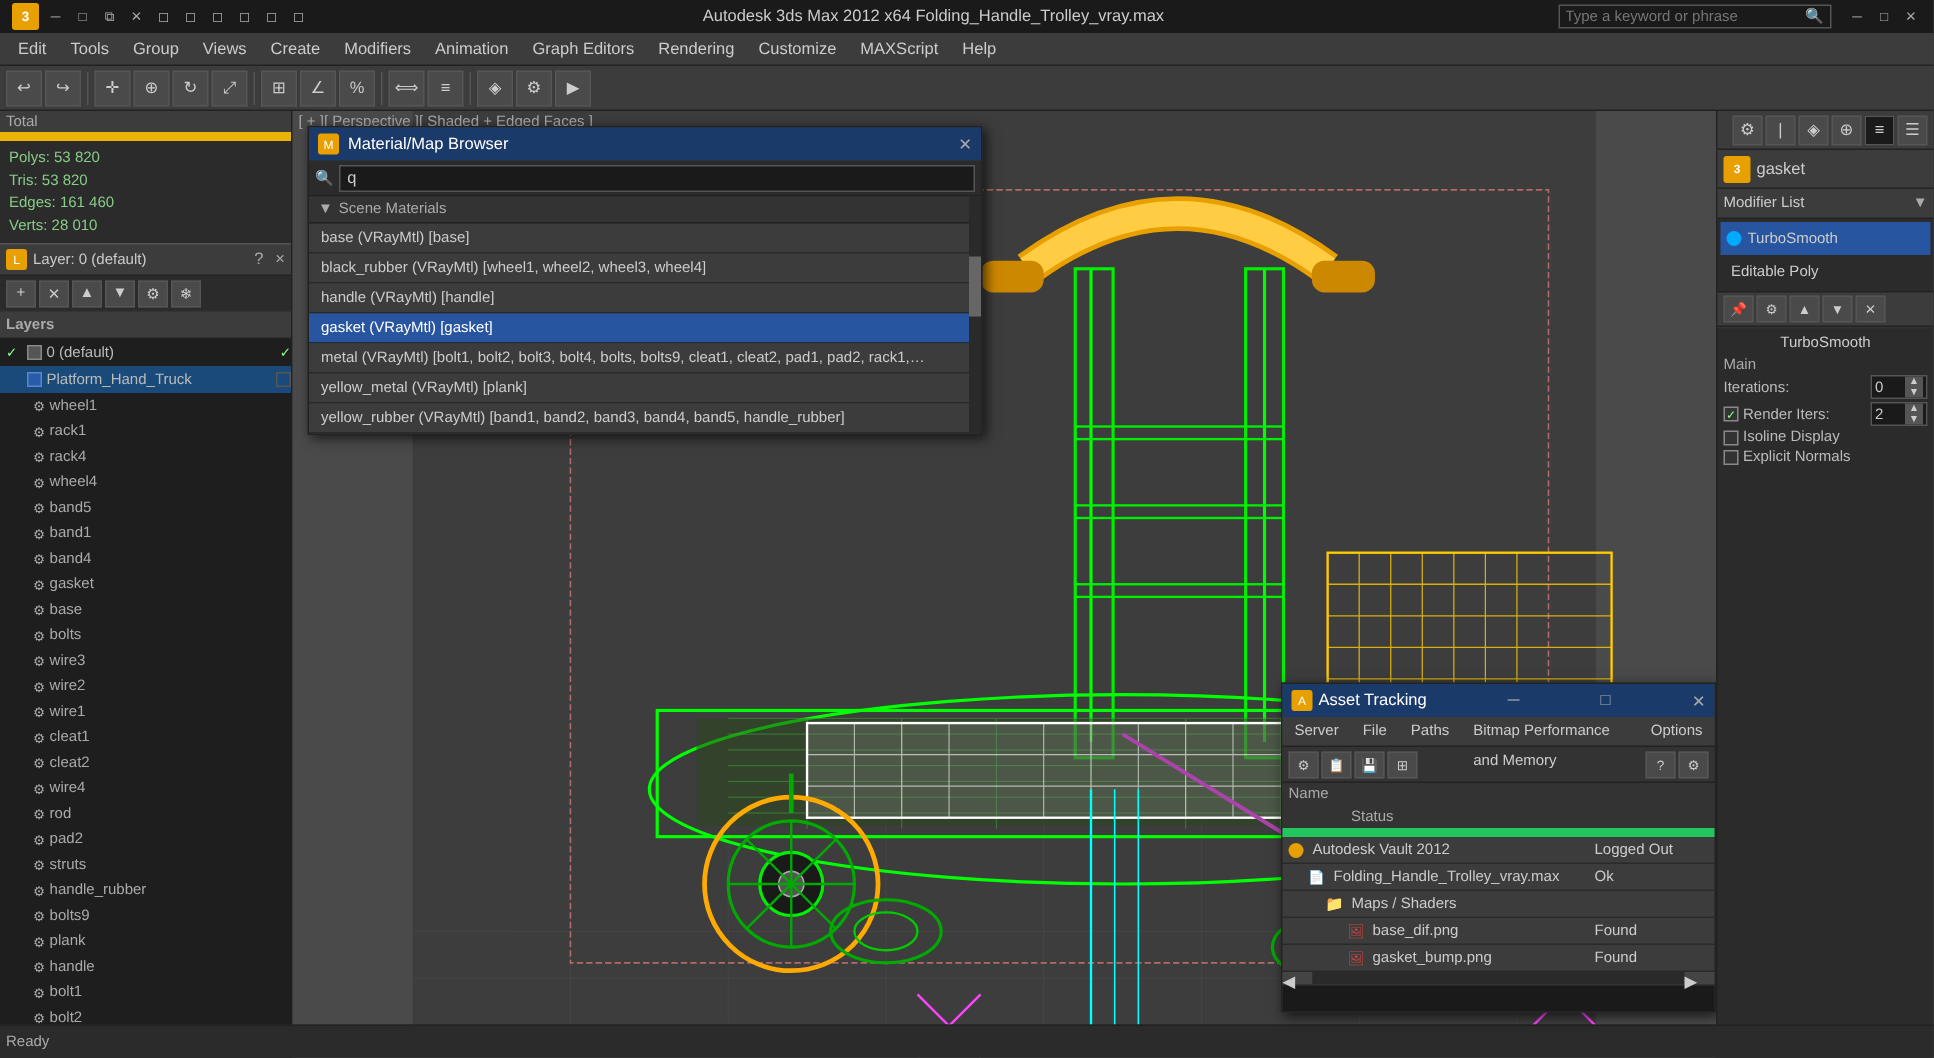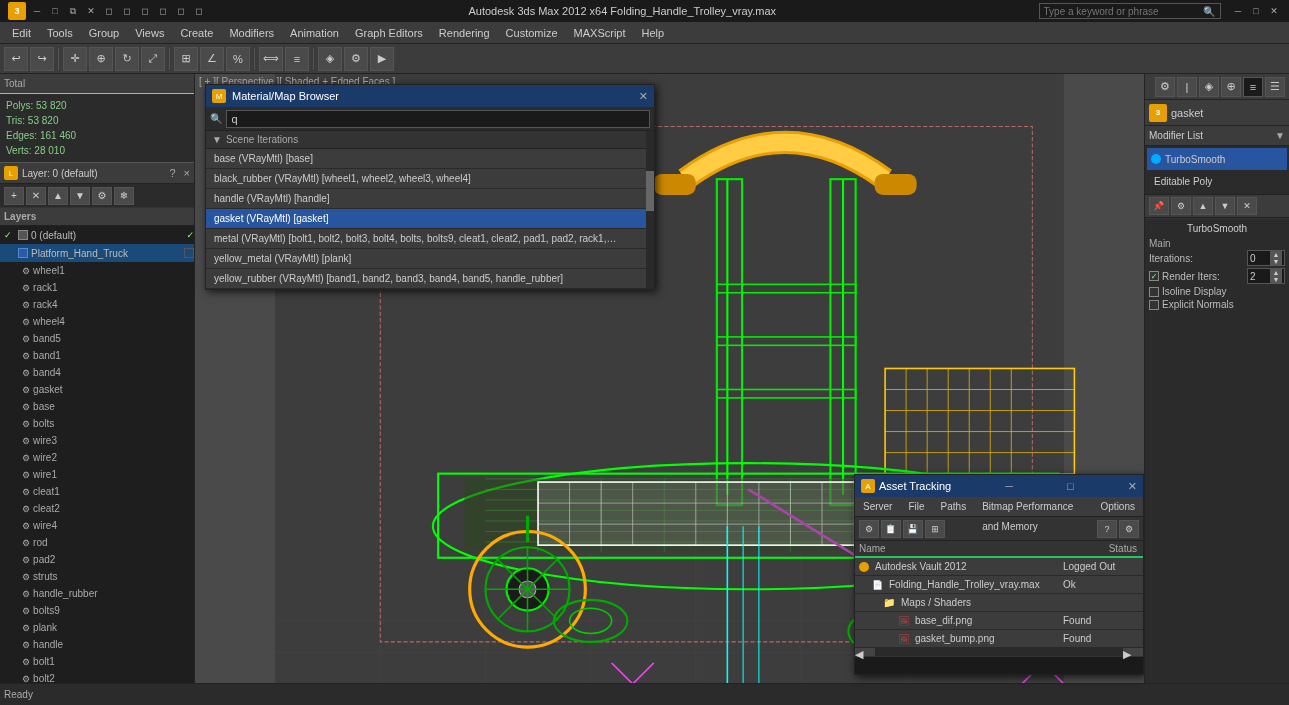--- a/index.html
+++ b/index.html
@@ -20,21 +20,21 @@
     
     #toolbar { height: 30px; background: #3c3c3c; display: flex; align-items: center; padding: 0 4px; gap: 2px; border-bottom: 1px solid #222; }
     .tb-icon { width: 24px; height: 24px; display: flex; align-items: center; justify-content: center; background: #4a4a4a; border: 1px solid #555; color: #ccc; font-size: 11px; cursor: pointer; }
     .tb-sep { width: 1px; height: 22px; background: #555; margin: 0 2px; }
 
     
     #main { display: flex; height: calc(705px - 74px); }
 
     
     #left-panel { width: 195px; background: #2b2b2b; border-right: 1px solid #222; display: flex; flex-direction: column; }
-    #viewport-header { height: 20px; background: #3c3c3c; border-bottom: 1px solid #eab308; display: flex; align-items: center; padding: 0 4px; font-size: 10px; color: #aaa; }
+    #viewport-header { height: 20px; background: #3c3c3c; border-bottom: 6px solid #eab308; display: flex; align-items: center; padding: 0 4px; font-size: 10px; color: #aaa; }
     #stats { padding: 4px 6px; font-size: 10px; color: #88cc88; line-height: 1.5; }
     #layer-header { height: 22px; background: #3c3c3c; display: flex; align-items: center; padding: 0 4px; border-top: 1px solid #555; border-bottom: 1px solid #222; gap: 4px; }
     #layer-header .layer-icon { width: 14px; height: 14px; background: #e8a000; border-radius: 2px; display: flex; align-items: center; justify-content: center; color: white; font-size: 8px; }
     #layer-toolbar { height: 24px; background: #2b2b2b; display: flex; align-items: center; padding: 0 4px; gap: 2px; border-bottom: 1px solid #333; }
     .lyr-btn { width: 20px; height: 18px; background: #4a4a4a; border: 1px solid #555; color: #ccc; display: flex; align-items: center; justify-content: center; font-size: 10px; cursor: pointer; }
     #layers-label { height: 18px; background: #3c3c3c; display: flex; align-items: center; padding: 0 4px; font-size: 10px; color: #aaa; font-weight: bold; border-bottom: 1px solid #222; }
     #layers-list { flex: 1; overflow-y: auto; background: #1e1e1e; }
     .layer-item { height: 18px; display: flex; align-items: center; padding-left: 4px; cursor: pointer; font-size: 10px; color: #bbb; }
     .layer-item.selected { background: #1a4a7a; }
     .layer-item .check { width: 12px; color: #8f8; margin-right: 2px; font-size: 9px; }
@@ -92,21 +92,21 @@
 
     
     #asset-panel { position: absolute; bottom: 30px; right: 0; width: 290px; background: #3c3c3c; border: 1px solid #222; z-index: 20; box-shadow: 2px 2px 8px rgba(0,0,0,0.7); }
     #asset-title { height: 22px; background: #1a3a6a; display: flex; align-items: center; padding: 0 6px; font-size: 11px; color: #fff; gap: 4px; }
     #asset-title .close { margin-left: auto; cursor: pointer; color: #aaa; }
     #asset-menubar { height: 20px; display: flex; align-items: center; background: #3c3c3c; border-bottom: 1px solid #222; }
     #asset-menubar .am-item { padding: 0 8px; height: 20px; line-height: 20px; font-size: 10px; color: #ccc; cursor: pointer; }
     #asset-toolbar2 { height: 24px; background: #333; display: flex; align-items: center; padding: 0 4px; gap: 2px; border-bottom: 1px solid #222; }
     .at-btn { width: 20px; height: 18px; background: #4a4a4a; border: 1px solid #555; color: #ccc; font-size: 9px; display: flex; align-items: center; justify-content: center; cursor: pointer; }
     #asset-table { width: 100%; }
-    #asset-table .col-header { display: flex; background: #333; border-bottom: 2px solid #22c55e; }
+    #asset-table .col-header { display: flex; background: #333; border-bottom: 6px solid #22c55e; flex-direction: column; }
     #asset-table .col-h { padding: 2px 4px; font-size: 10px; color: #aaa; }
     #asset-table .col-h.name { flex: 1; }
     #asset-table .col-h.status { width: 80px; text-align: right; padding-right: 6px; }
     .asset-row { display: flex; align-items: center; height: 18px; border-bottom: 1px solid #2a2a2a; cursor: pointer; }
     .asset-row .a-icon { width: 18px; display: flex; align-items: center; justify-content: center; flex-shrink: 0; }
     .asset-row .a-name { flex: 1; font-size: 10px; color: #ccc; padding-left: 2px; }
     .asset-row .a-status { width: 80px; font-size: 10px; color: #ccc; text-align: left; padding-right: 6px; }
     .asset-row.indent1 { padding-left: 14px; }
     .asset-row.indent2 { padding-left: 26px; }
     .vault-dot { width: 10px; height: 10px; background: #e8a000; border-radius: 50%; flex-shrink: 0; }
@@ -424,21 +424,21 @@
         <span class="close">✕</span>
       </div>
       <div class="search-row">
         <span style="color:#aaa; margin-right:4px; font-size:10px;">🔍</span>
         <input type="text" value="q" style="background: rgb(26, 26, 26); border: 1px solid rgb(85, 85, 85); color: rgb(204, 204, 204); font-size: 11px; padding: 1px 4px; width: 100%; height: 18px; outline: none;">
       </div>
       <div class="content-area">
         <div class="mat-list">
           <div class="section-header">
             <span style="margin-right:4px;">▼</span>
-            <span>Scene Iterations</span>
+            <span>Scene Materials</span>
           </div>
           <div class="mat-row">
             <span>base (VRayMtl) [base]</span>
           </div>
           <div class="mat-row">
             <span>black_rubber (VRayMtl) [wheel1, wheel2, wheel3, wheel4]</span>
           </div>
           <div class="mat-row">
             <span>handle (VRayMtl) [handle]</span>
           </div>

